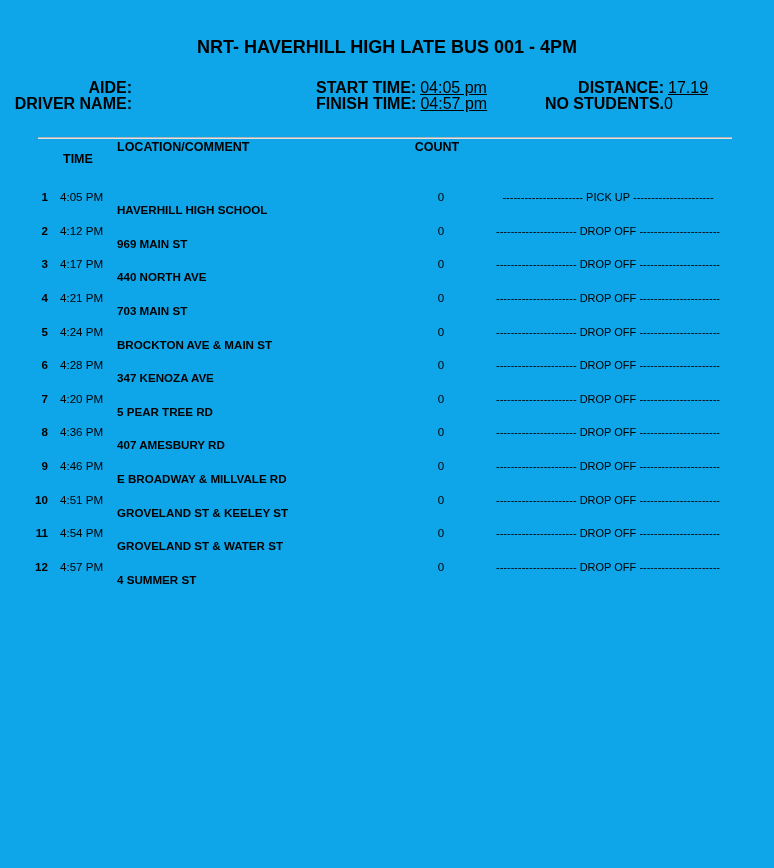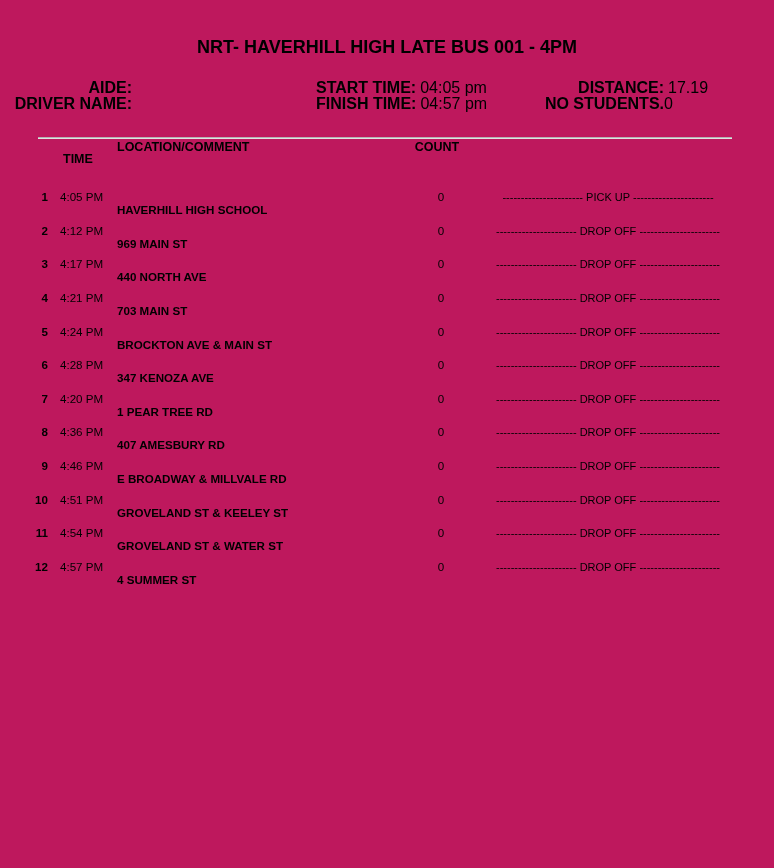--- a/index.html
+++ b/index.html
@@ -1,42 +1,42 @@
 <!DOCTYPE html>
 <html><head>
 <meta charset="utf-8">
 <style>
   * { margin:0; padding:0; box-sizing:border-box; }
   html,body { background:#ffffff; }
   body {
     width:774px; height:868px; position:relative; overflow:hidden;
     font-family:"Liberation Sans", sans-serif; color:#000;
   }
-  .page { position:absolute; inset:0; background:#be185d; }
+  .page { position:absolute; inset:0; background:#0ea5e9; }
 
   
   .title {
     position:absolute; top:37px; left:0; width:774px;
     text-align:center; font-size:18px; font-weight:bold; letter-spacing:0;
     white-space:nowrap;
   }
 
   
   .info { position:absolute; top:80px; left:0; width:774px; }
   .irow { position:relative; height:15.5px; font-size:16px; line-height:15.5px; }
   .il {
     position:absolute; left:0; top:0; width:132px;
     text-align:right; font-weight:bold; white-space:nowrap;
   }
   .ic { position:absolute; left:316px; top:0; white-space:nowrap; }
   .ic b { font-weight:bold; }
   .ir { position:absolute; left:0; top:0; width:632px; white-space:nowrap; }
   .ir .rlbl { display:inline-block; width:664px; text-align:right; font-weight:bold; }
   .val { font-weight:normal; }
-  .gap { margin-left:4px; }
+  .gap { margin-left:4px;text-decoration:underline; }
   .nogap { margin-left:0; }
 
   
   .rule {
     position:absolute; top:137px; left:38px; width:694px; height:2px;
     background:#b2b2b2; border-bottom:1px solid #e2e2e2;
   }
 
   
   .thead { position:absolute; top:141px; left:0; width:774px; font-size:12.5px; font-weight:bold; line-height:13px; }
@@ -130,21 +130,21 @@
       <span class="c-num">6</span>
       <span class="c-time">4:28 PM</span>
       <span class="c-loc">347 KENOZA AVE</span>
       <span class="c-count">0</span>
       <span class="c-action"><span>----------------------</span> <span>DROP OFF</span> <span>----------------------</span></span>
     </div>
 
     <div class="trow">
       <span class="c-num">7</span>
       <span class="c-time">4:20 PM</span>
-      <span class="c-loc">1 PEAR TREE RD</span>
+      <span class="c-loc">5 PEAR TREE RD</span>
       <span class="c-count">0</span>
       <span class="c-action"><span>----------------------</span> <span>DROP OFF</span> <span>----------------------</span></span>
     </div>
 
     <div class="trow">
       <span class="c-num">8</span>
       <span class="c-time">4:36 PM</span>
       <span class="c-loc">407 AMESBURY RD</span>
       <span class="c-count">0</span>
       <span class="c-action"><span>----------------------</span> <span>DROP OFF</span> <span>----------------------</span></span>

